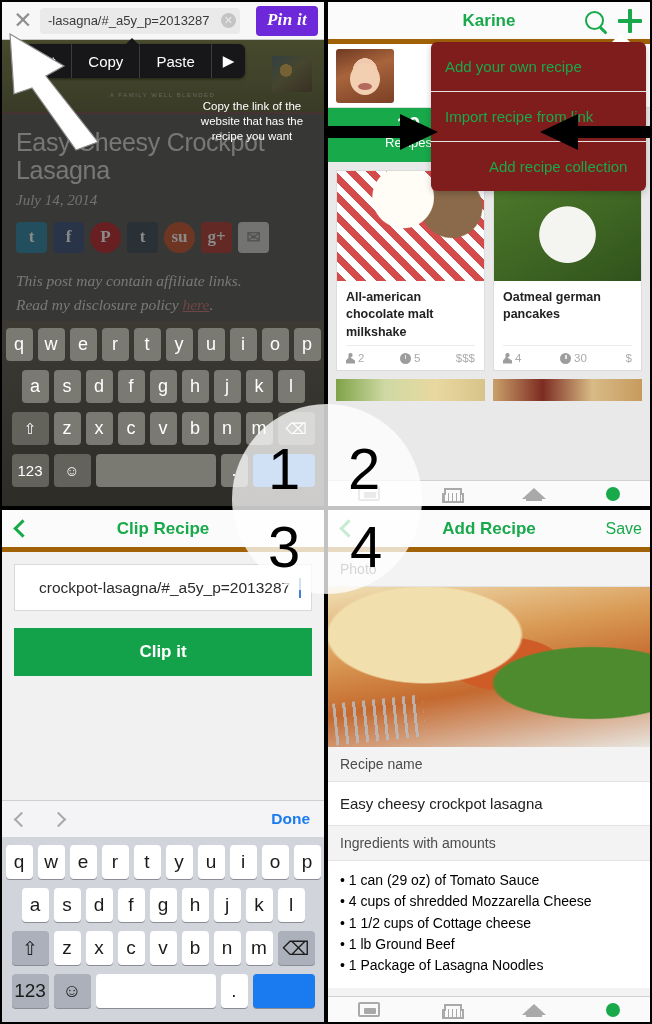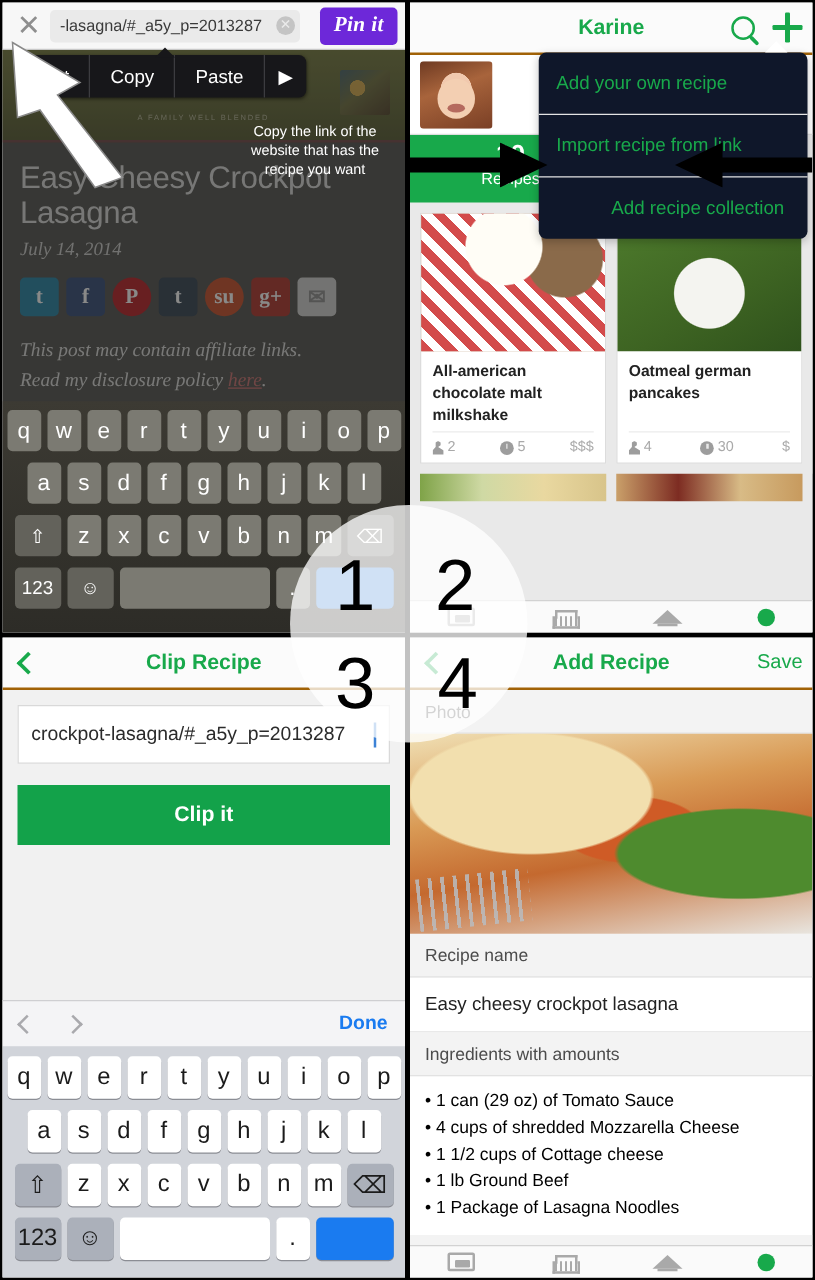--- a/index.html
+++ b/index.html
@@ -156,21 +156,21 @@
     background: #7b7a72; color: #fff;
     display: flex; align-items: center; justify-content: center;
     font-size: 18px; font-weight: 300;
   }
   .kb-dark .wide { width: 37px; background: #63625b; font-size: 15px; }
   .kb-dark .space { width: 120px; background: #7b7a72; }
   .kb-dark .blue { background: #3d82d6; width: 62px; }
 
   
   .navbar {
-    height: 42px; background: #fbfbfb; border-bottom: 2px solid #a16207;
+    height: 42px; background: #fbfbfb; border-bottom: 5px solid #a16207;
     display: flex; align-items: center; justify-content: center;
     position: relative;
   }
   .navbar .nav-title {
     font-size: 17px; font-weight: bold; color: #18a94b;
   }
   .nav-right { position: absolute; right: 8px; display: flex; align-items: center; gap: 14px; }
   .nav-left { position: absolute; left: 10px; display: flex; align-items: center; }
   .icon-search {
     width: 19px; height: 19px; border: 2.4px solid #18a94b;
@@ -302,21 +302,21 @@
   }
   .ic-home:after {
     content:""; position: absolute; left:-8px; top: 2px; width: 16px; height: 9px;
     border-bottom: 2px solid #a9a9a9;
   }
   .ic-dot { width: 14px; height: 14px; border-radius: 50%; background: #18a94b; }
 
   
   .p2-popover {
     position: absolute; right: 4px; top: 40px; width: 215px;
-    background: #0f172a; border-radius: 6px; z-index: 8;
+    background: #7f1d1d; border-radius: 6px; z-index: 8;
     box-shadow: 0 2px 7px rgba(0,0,0,.22);
   }
   .p2-popover:before {
     content: ""; position: absolute; right: 16px; top: -9px;
     border-left: 9px solid transparent; border-right: 9px solid transparent;
     border-bottom: 9px solid #fff;
   }
   .p2-popover .pop-item {
     padding: 16px 0 16px 14px; font-size: 15px; color: #18a94b;
     border-bottom: 1px solid #e4e4e4;
@@ -327,21 +327,21 @@
 
   
   .p3-body { position: absolute; top: 42px; left:0; right:0; bottom: 0; background: #f1f1f1; }
   .p3-input {
     margin: 12px 12px 0; height: 47px; background: #fff;
     border: 1px solid #d9d9d9; display: flex; align-items: center;
     padding: 0 10px; overflow: hidden;
   }
   .p3-input .txt {
     font-size: 15.5px; color: #2b2b2b; white-space: nowrap;
-    overflow: hidden; flex: 1;
+    overflow: hidden; flex: 1; margin-left: 14px;
   }
   .caret { width: 2px; height: 20px; background: #3d82d6; flex: none; }
   .p3-clipbtn {
     margin: 17px 12px 0; height: 48px; background: #13a24a;
     color: #fff; font-size: 17px; font-weight: bold;
     display: flex; align-items: center; justify-content: center;
   }
   .p3-accessory {
     position: absolute; left: 0; right: 0; bottom: 185px; height: 37px;
     background: #f4f4f6; border-top: 1px solid #cfcfd2;

